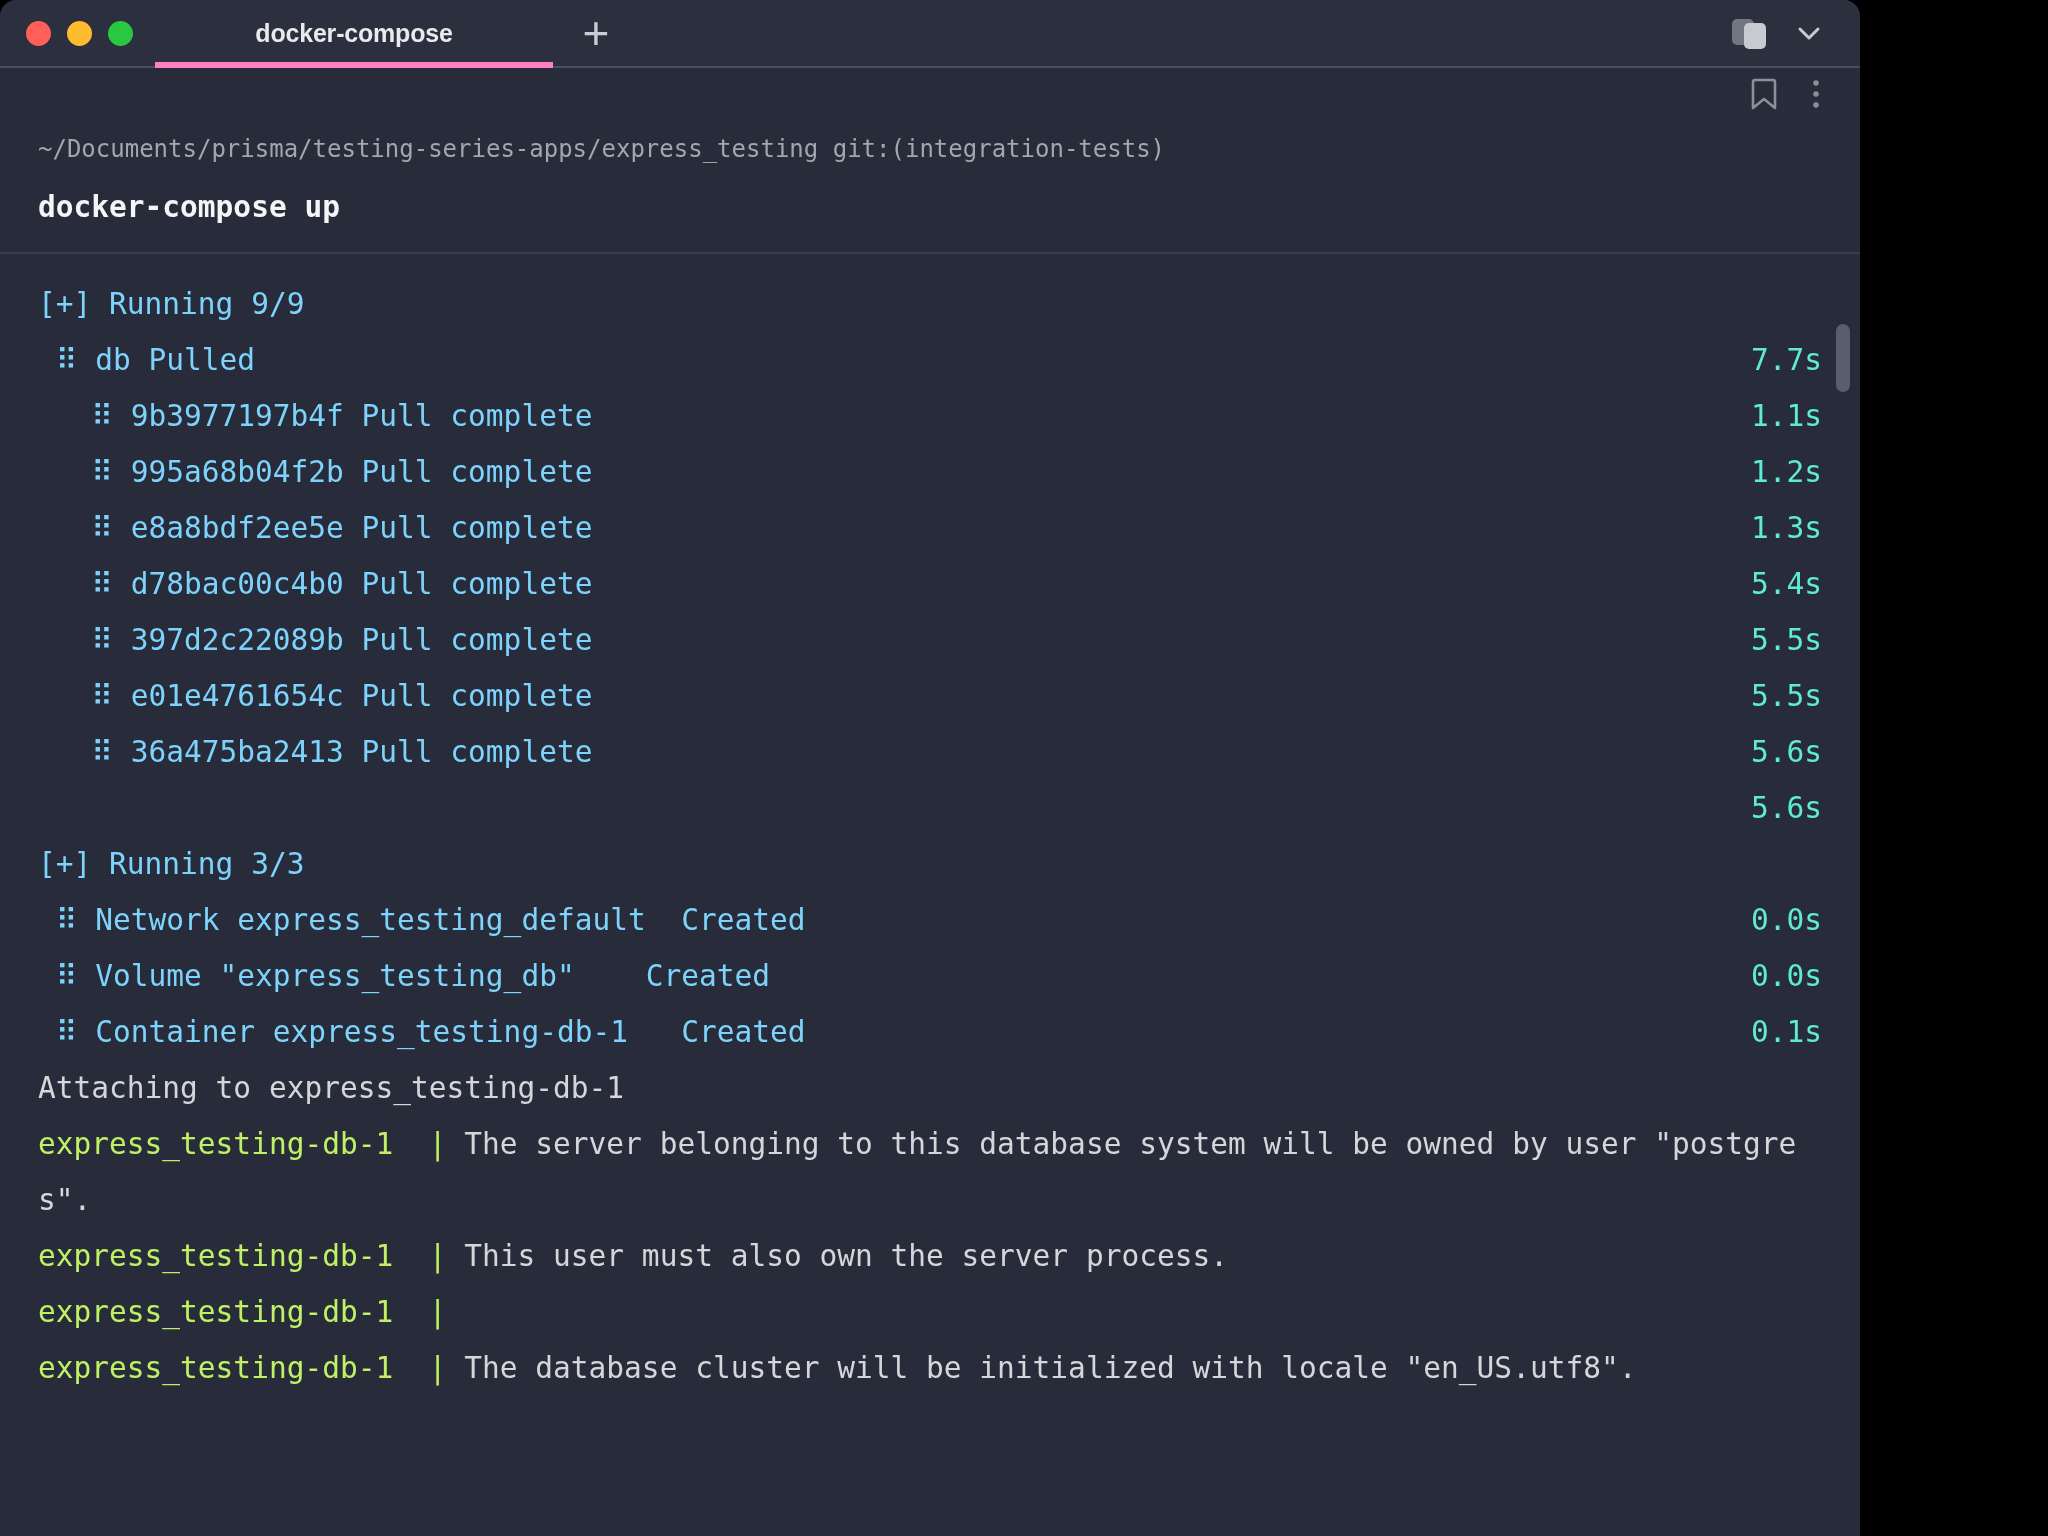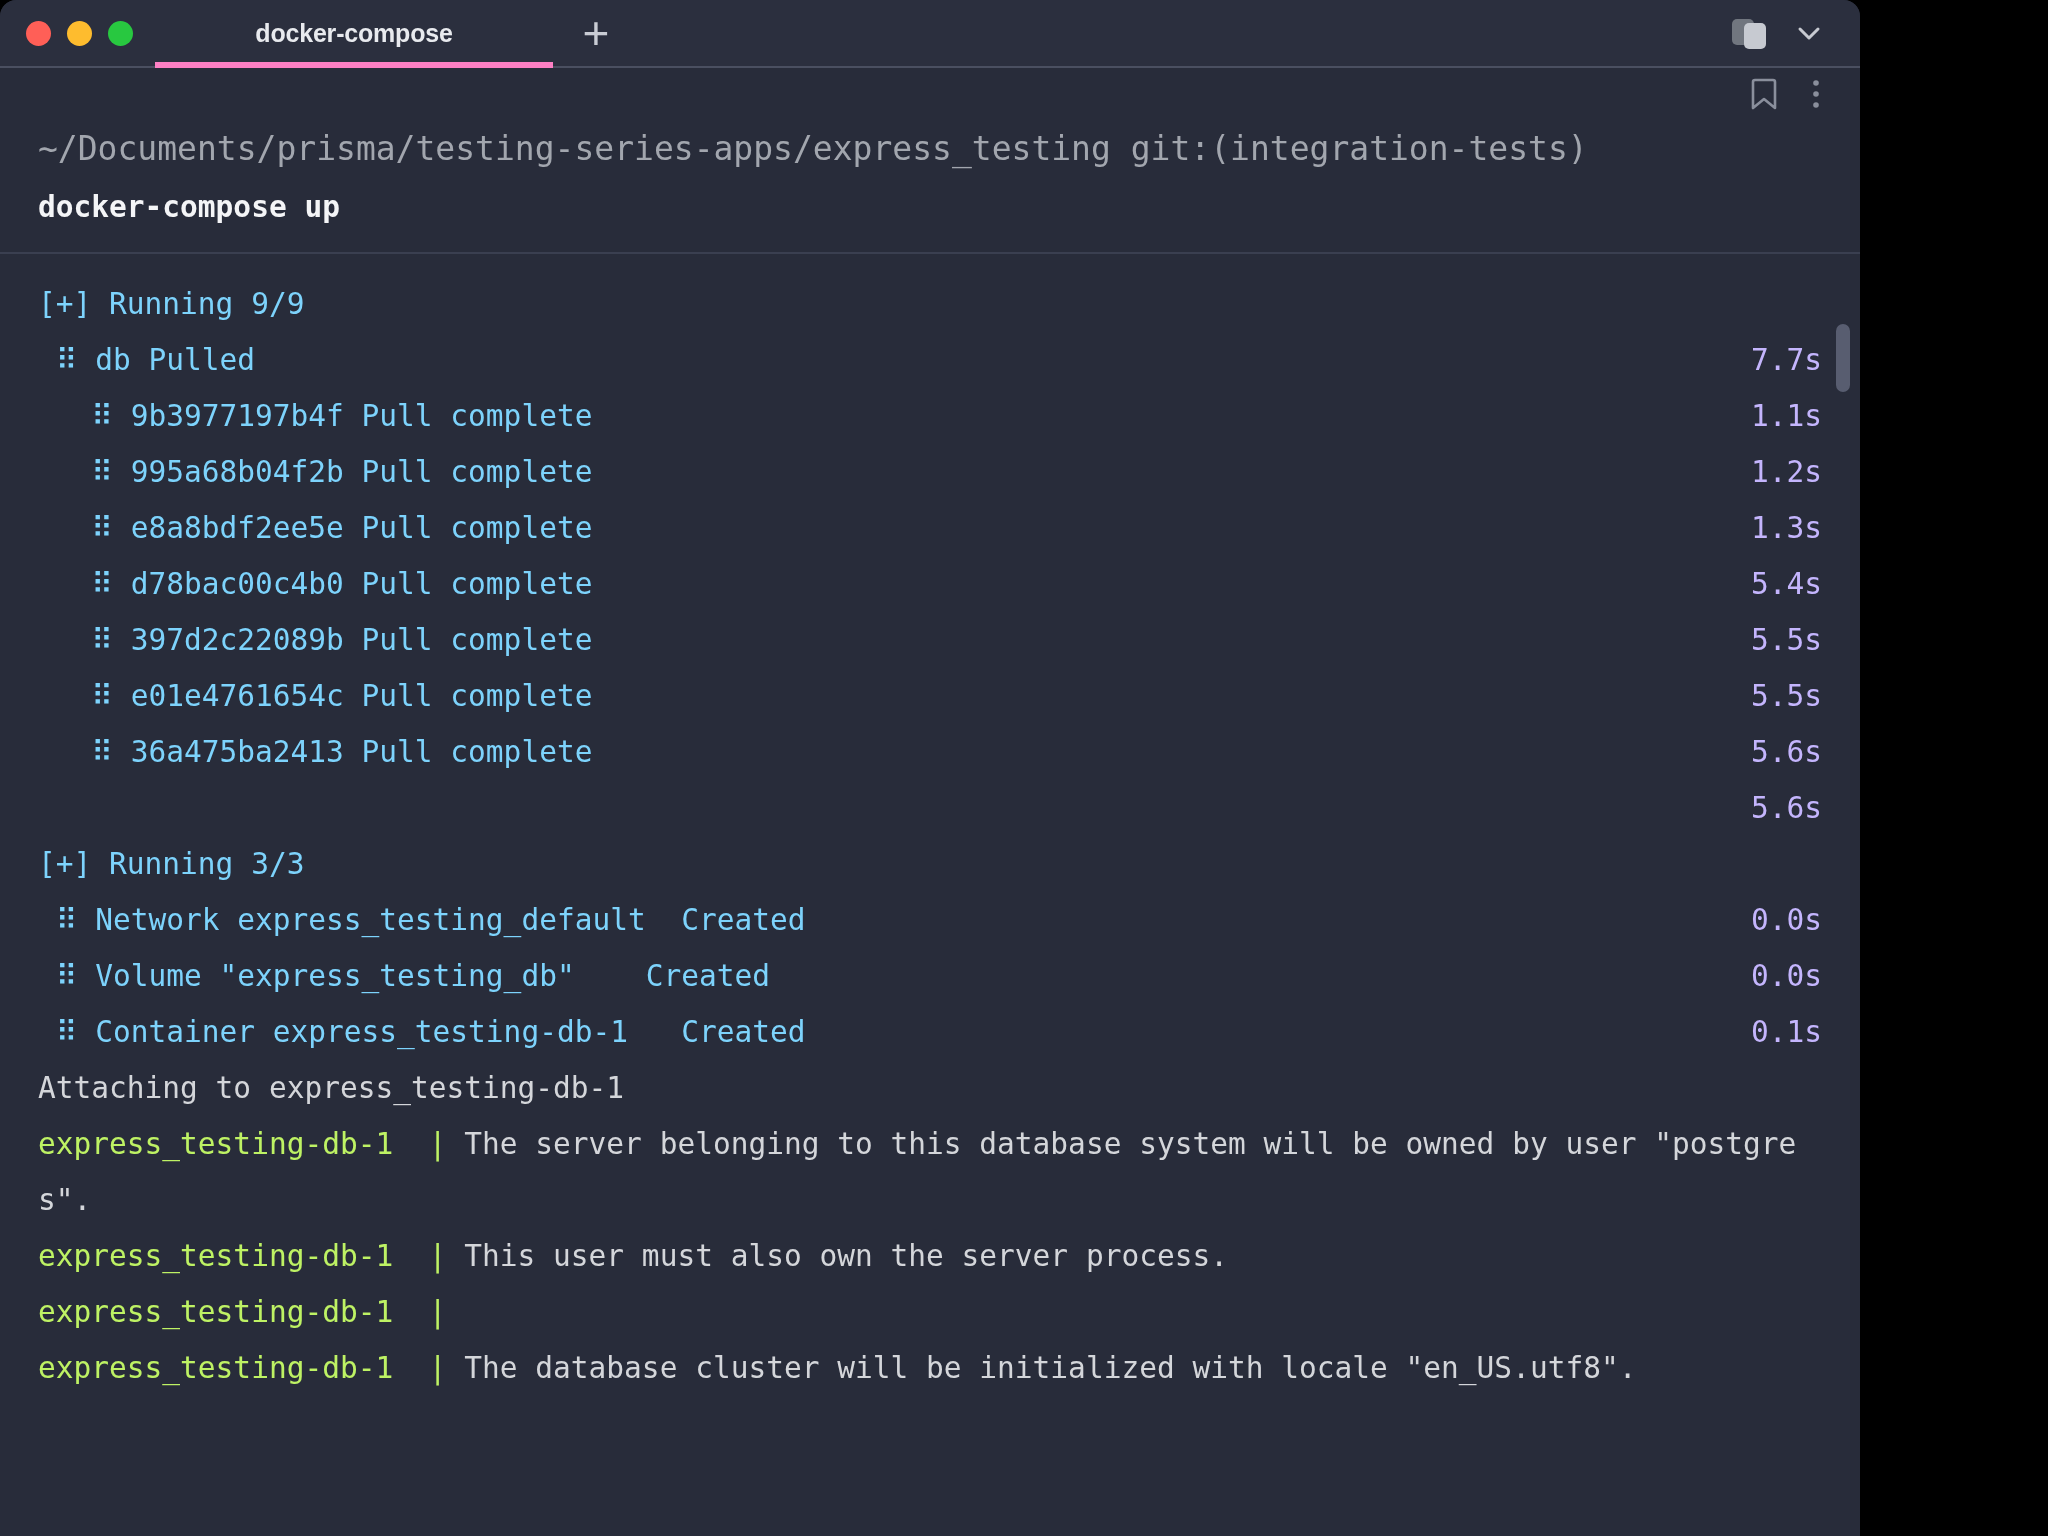--- a/index.html
+++ b/index.html
@@ -122,21 +122,21 @@
     line-height: 56px;
     letter-spacing: 0px;
   }
   .cmdblock {
     padding: 0 38px 16px 38px;
     border-bottom: 2px solid #3a3f50;
   }
   .promptline {
     color: #a2a6ae;
     white-space: pre;
-    font-size: 33px;
+    font-size: 24px;
     line-height: 58px;
   }
   .cmdline {
     color: #f4f5f7;
     font-weight: 700;
     white-space: pre;
     font-size: 29.5px;
     line-height: 58px;
   }
   .output {
@@ -151,21 +151,21 @@
     height: 56px;
   }
   .oline.wrap { height: auto; white-space: pre-wrap; word-break: break-all; }
   .c-purple { color: #7dd3fc; }
   .c-cyan   { color: #bef264; }
   .c-gray   { color: #d4d6da; }
   .timing {
     position: absolute;
     right: 0;
     top: 0;
-    color: #c4b5fd;
+    color: #5eead4;
   }
 
   
   .scrollbar {
     position: absolute;
     right: 10px;
     top: 0;
     width: 14px;
     height: 100%;
   }

